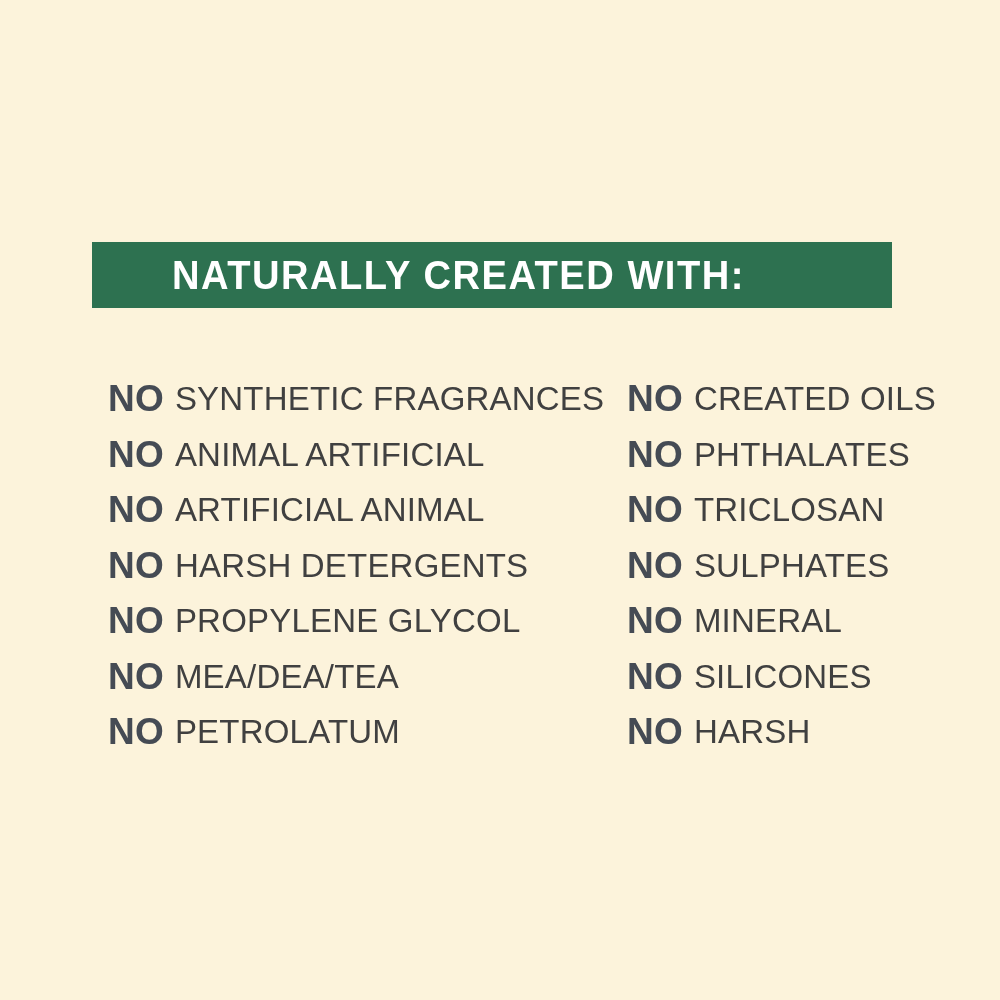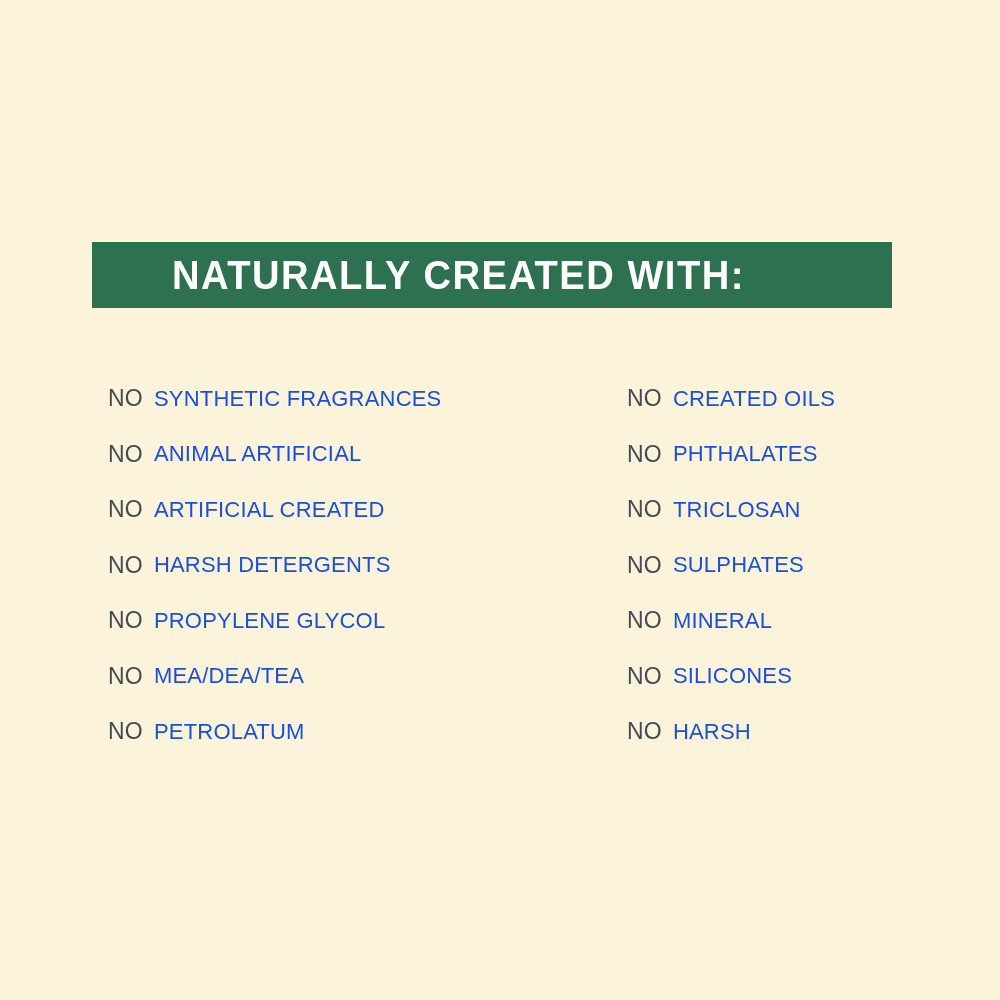--- a/index.html
+++ b/index.html
@@ -64,28 +64,28 @@
   .claims-col.right { width: 281px; }
 
   .claim-row {
     height: 55.5px;
     display: flex;
     align-items: center;
     white-space: nowrap;
   }
   .claim-no {
     color: #454b54;
-    font-size: 23px;
-    font-weight: normal;
+    font-size: 37px;
+    font-weight: bold;
     letter-spacing: 0.2px;
     line-height: 1;
   }
   .claim-text {
-    color: #1d4ed8;
-    font-size: 22px;
+    color: #404040;
+    font-size: 33px;
     font-weight: normal;
     letter-spacing: 0.2px;
     line-height: 1;
     margin-left: 11px;
   }
 </style>
 </head>
 <body>
 
 <div class="poster">
@@ -100,21 +100,21 @@
       <div class="claim-row">
         <span class="claim-no">NO</span>
         <span class="claim-text">SYNTHETIC FRAGRANCES</span>
       </div>
       <div class="claim-row">
         <span class="claim-no">NO</span>
         <span class="claim-text">ANIMAL ARTIFICIAL</span>
       </div>
       <div class="claim-row">
         <span class="claim-no">NO</span>
-        <span class="claim-text">ARTIFICIAL CREATED</span>
+        <span class="claim-text">ARTIFICIAL ANIMAL</span>
       </div>
       <div class="claim-row">
         <span class="claim-no">NO</span>
         <span class="claim-text">HARSH DETERGENTS</span>
       </div>
       <div class="claim-row">
         <span class="claim-no">NO</span>
         <span class="claim-text">PROPYLENE GLYCOL</span>
       </div>
       <div class="claim-row">

